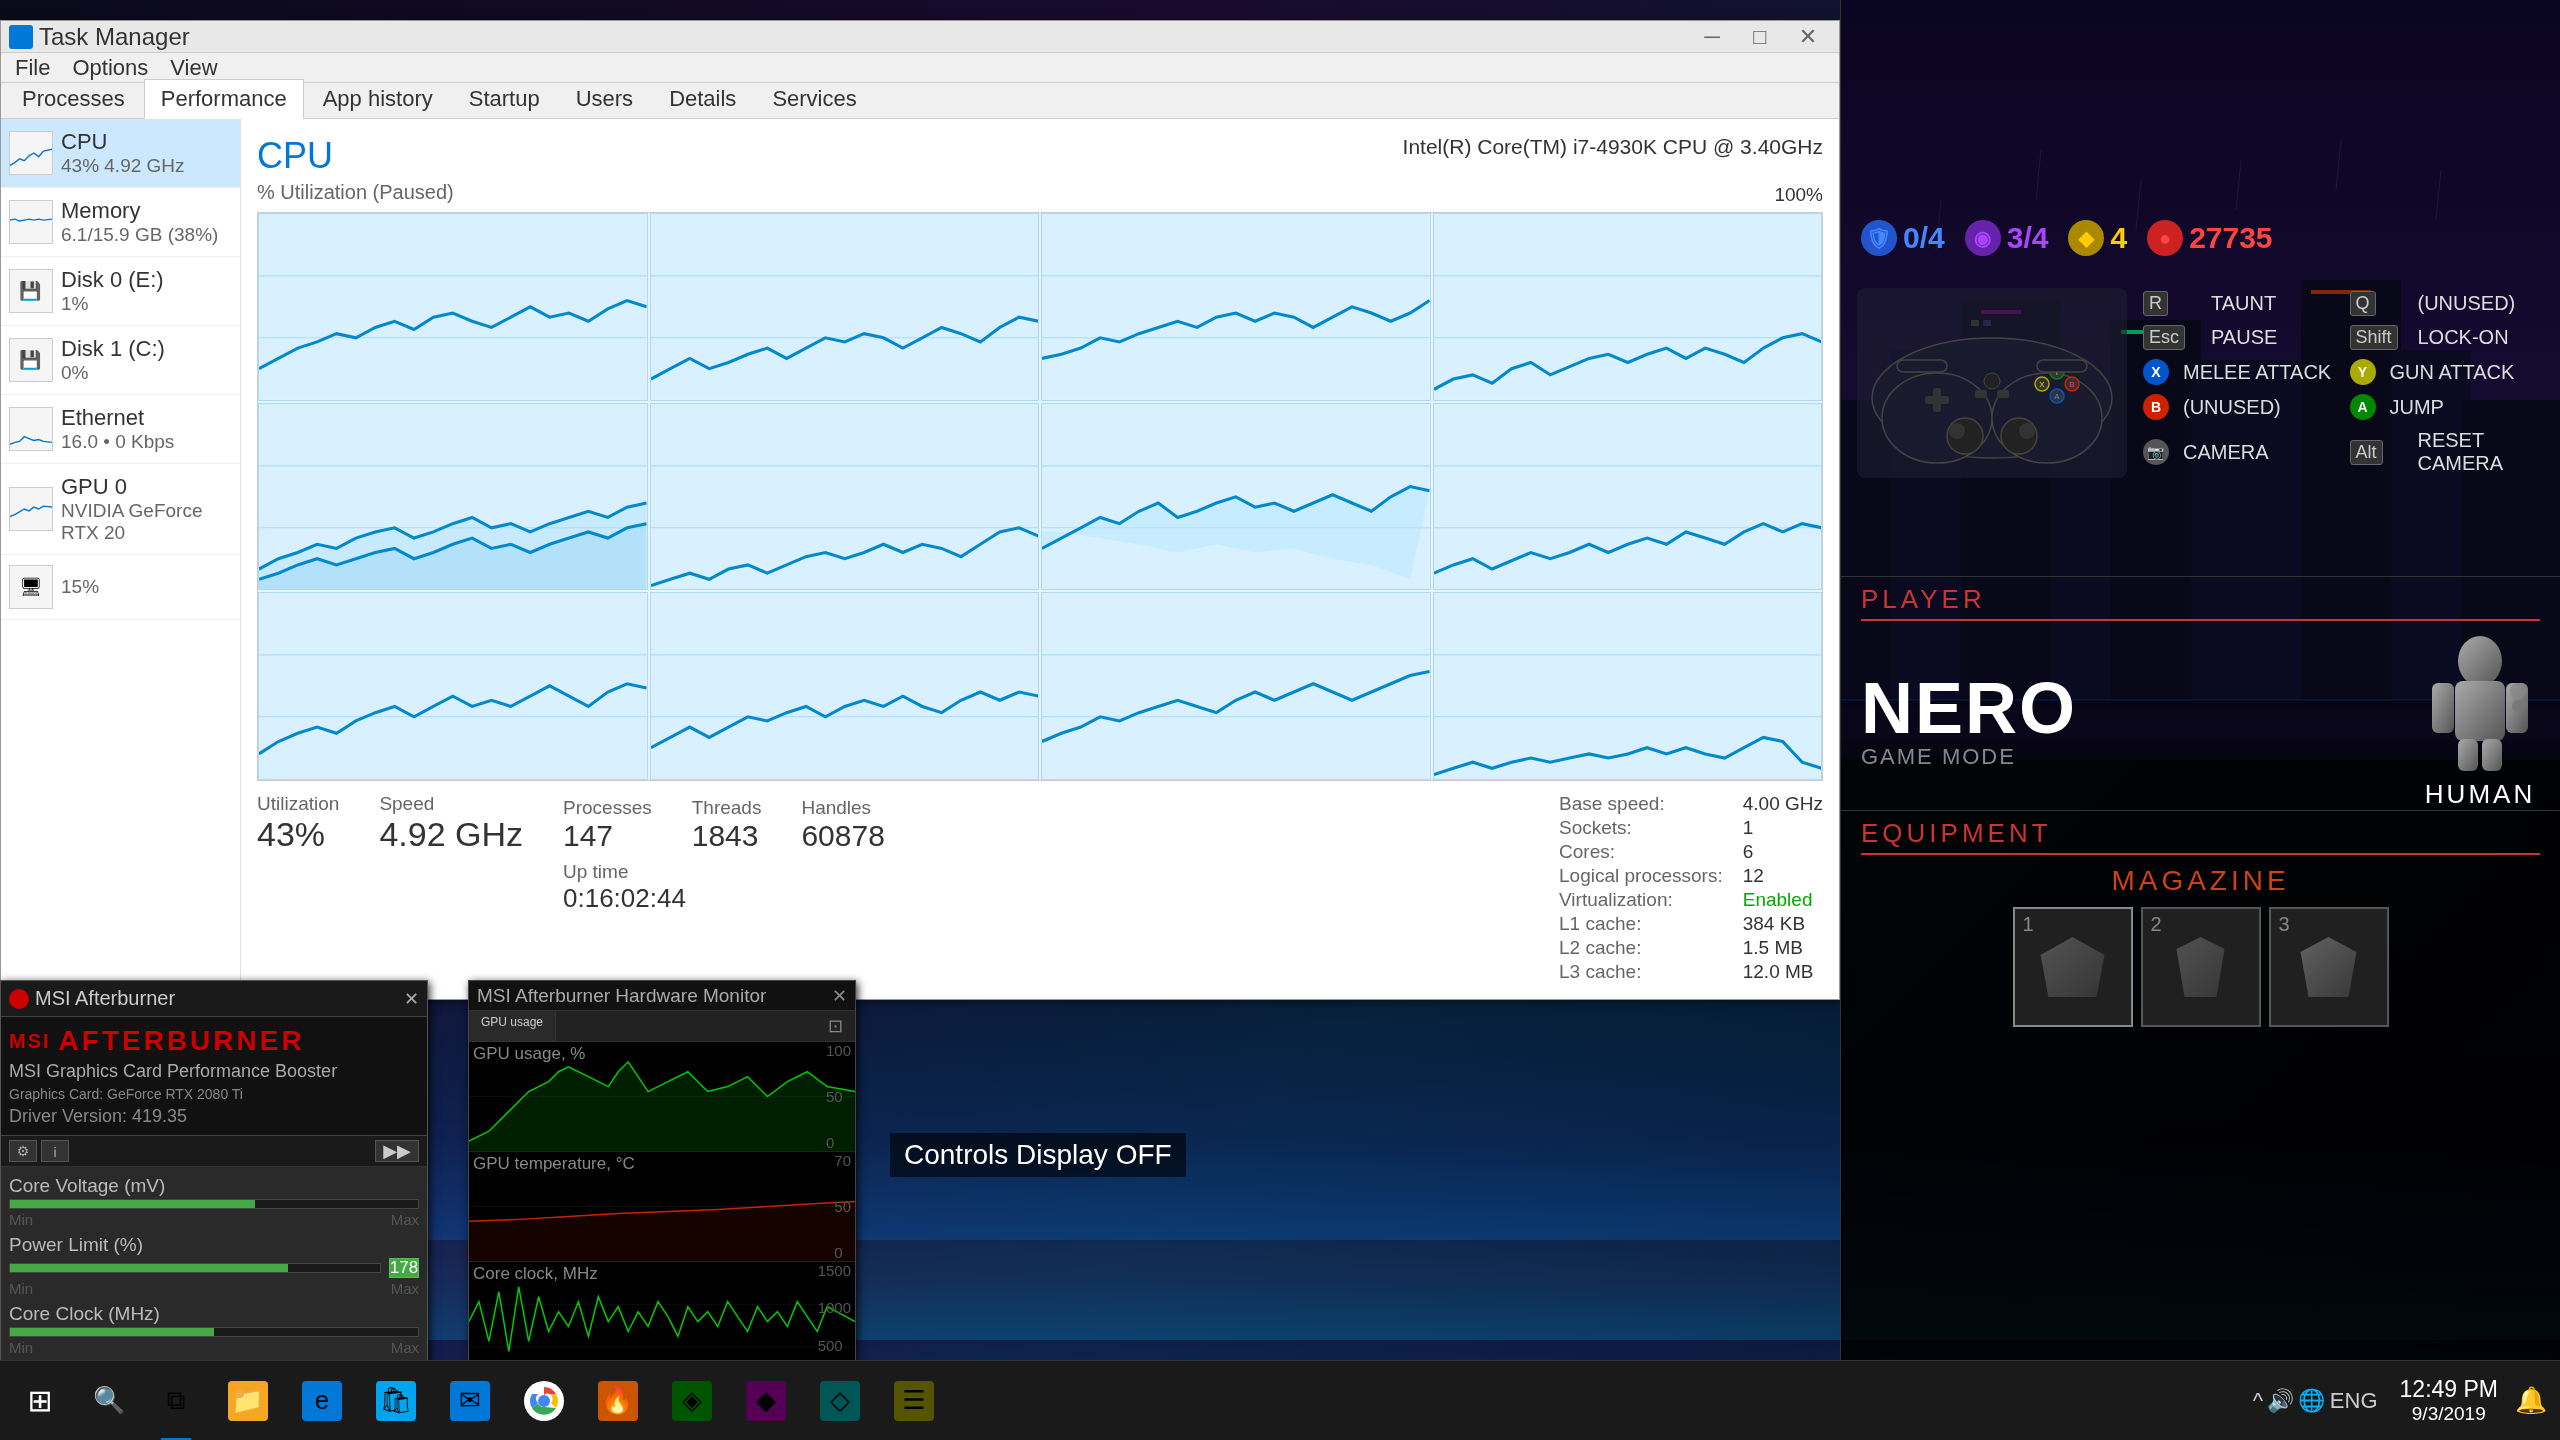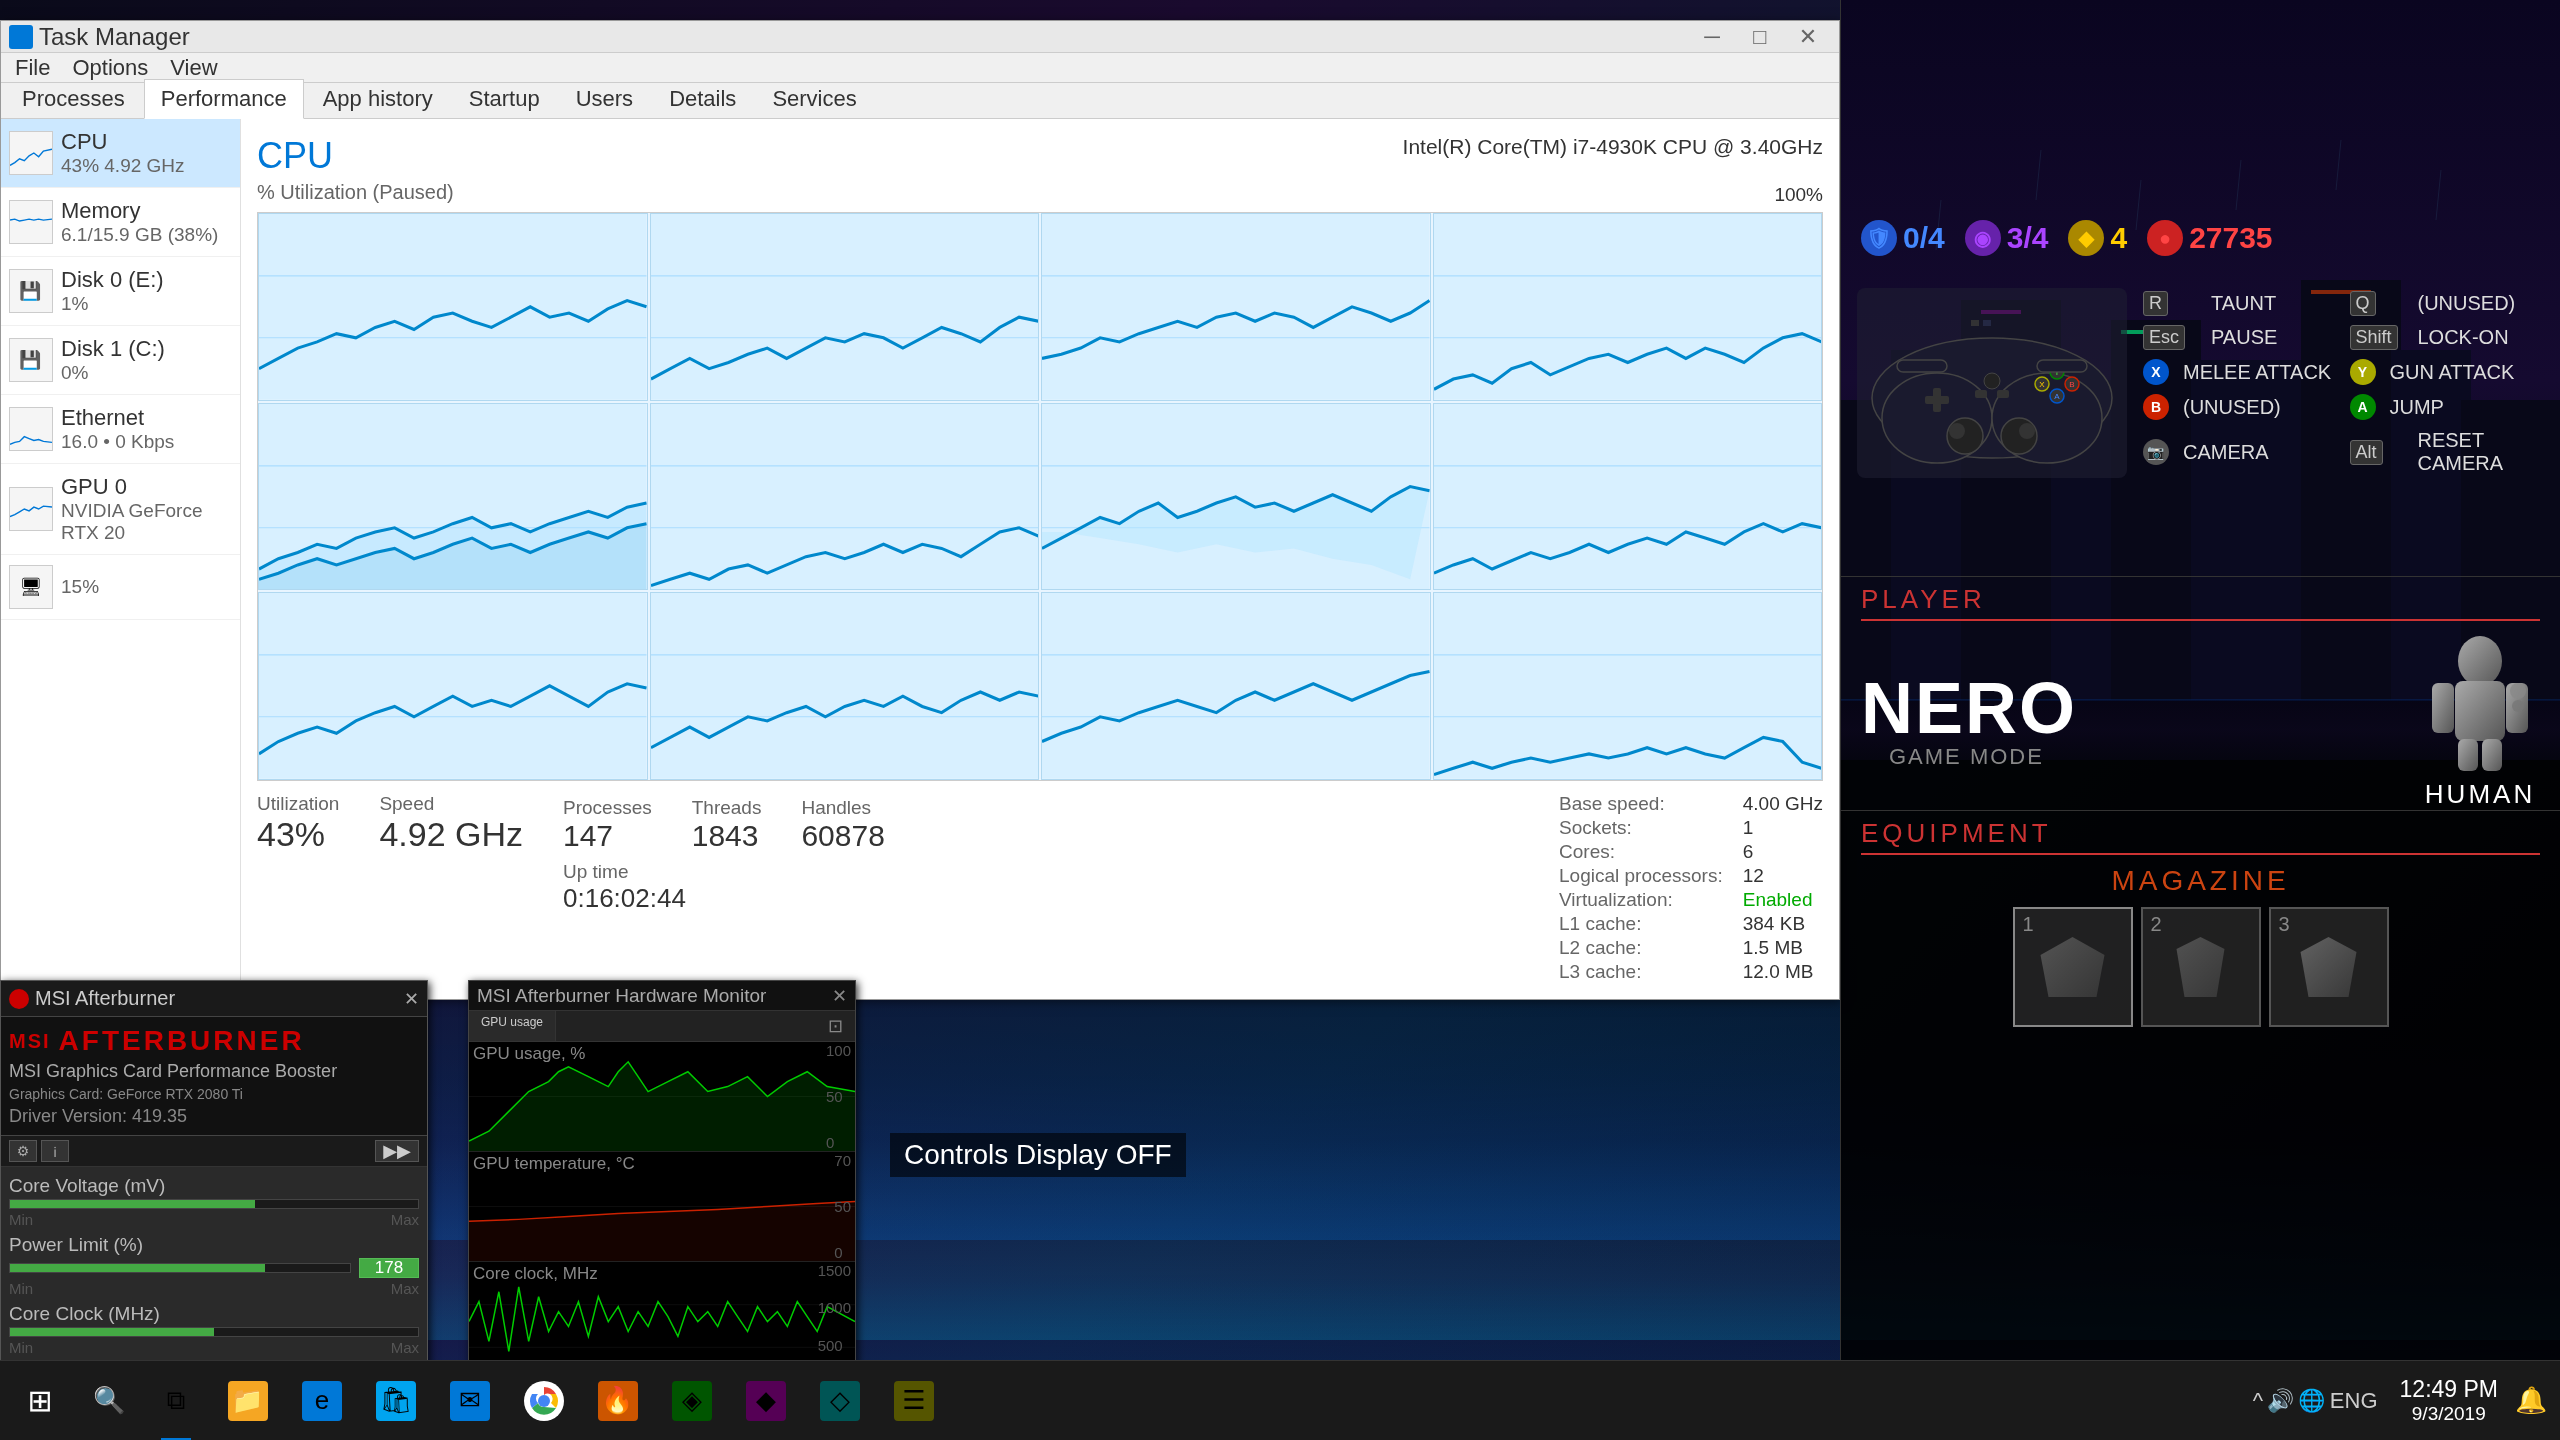--- a/index.html
+++ b/index.html
@@ -338,21 +338,20 @@
       font-size: 72px;
       font-weight: 900;
       color: white;
       letter-spacing: 2px;
       line-height: 1;
     }
     .game-mode {
       font-size: 22px;
       color: #888;
       letter-spacing: 2px;
-      margin-left: 28px;
     }
     .char-type {
       font-size: 26px;
       color: white;
       letter-spacing: 3px;
       margin-top: 8px;
     }
     .magazine-title {
       font-size: 28px;
       color: #cc4411;
@@ -528,21 +527,21 @@
       display: flex;
       align-items: center;
     }
     .ab-slider-fill {
       height: 100%;
       background: #44aa44;
       position: absolute;
       left: 0;
     }
     .ab-slider-val {
-      width: 60px;
+      width: 30px;
       height: 20px;
       background: #44aa44;
       border: 1px solid #55bb55;
       display: flex;
       align-items: center;
       justify-content: center;
       font-size: 17px;
       color: white;
       margin-left: 4px;
       flex-shrink: 0;

